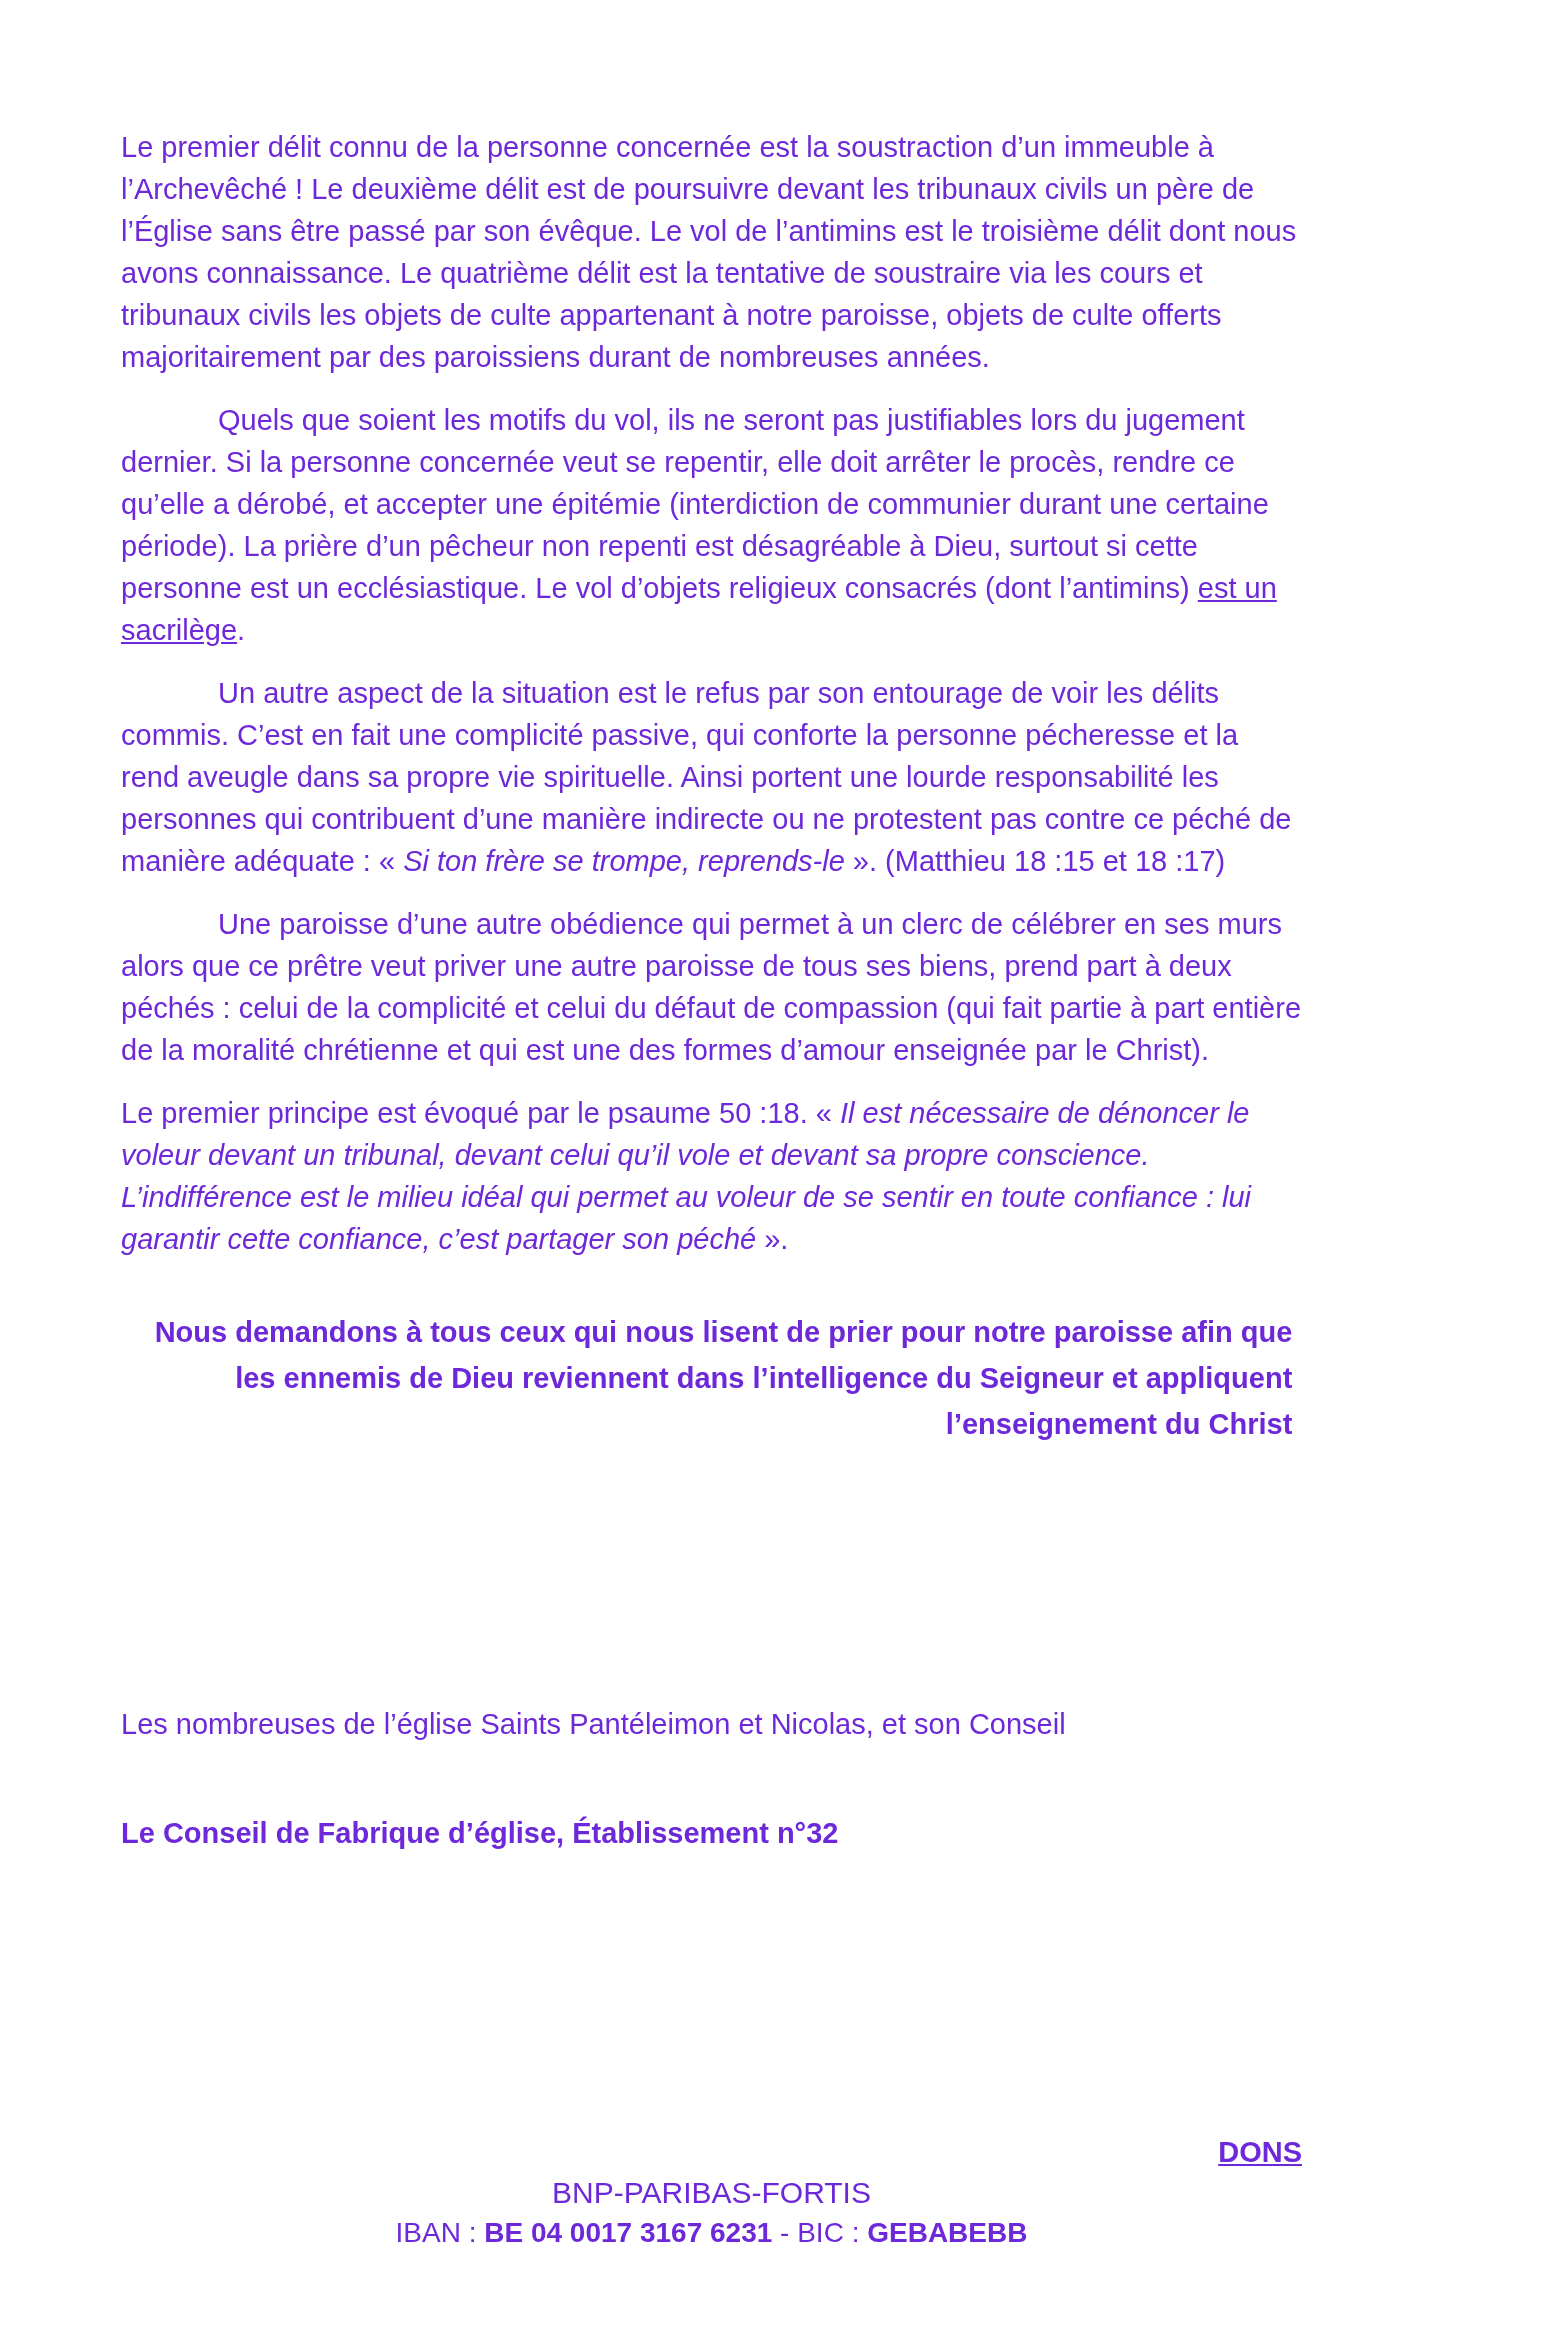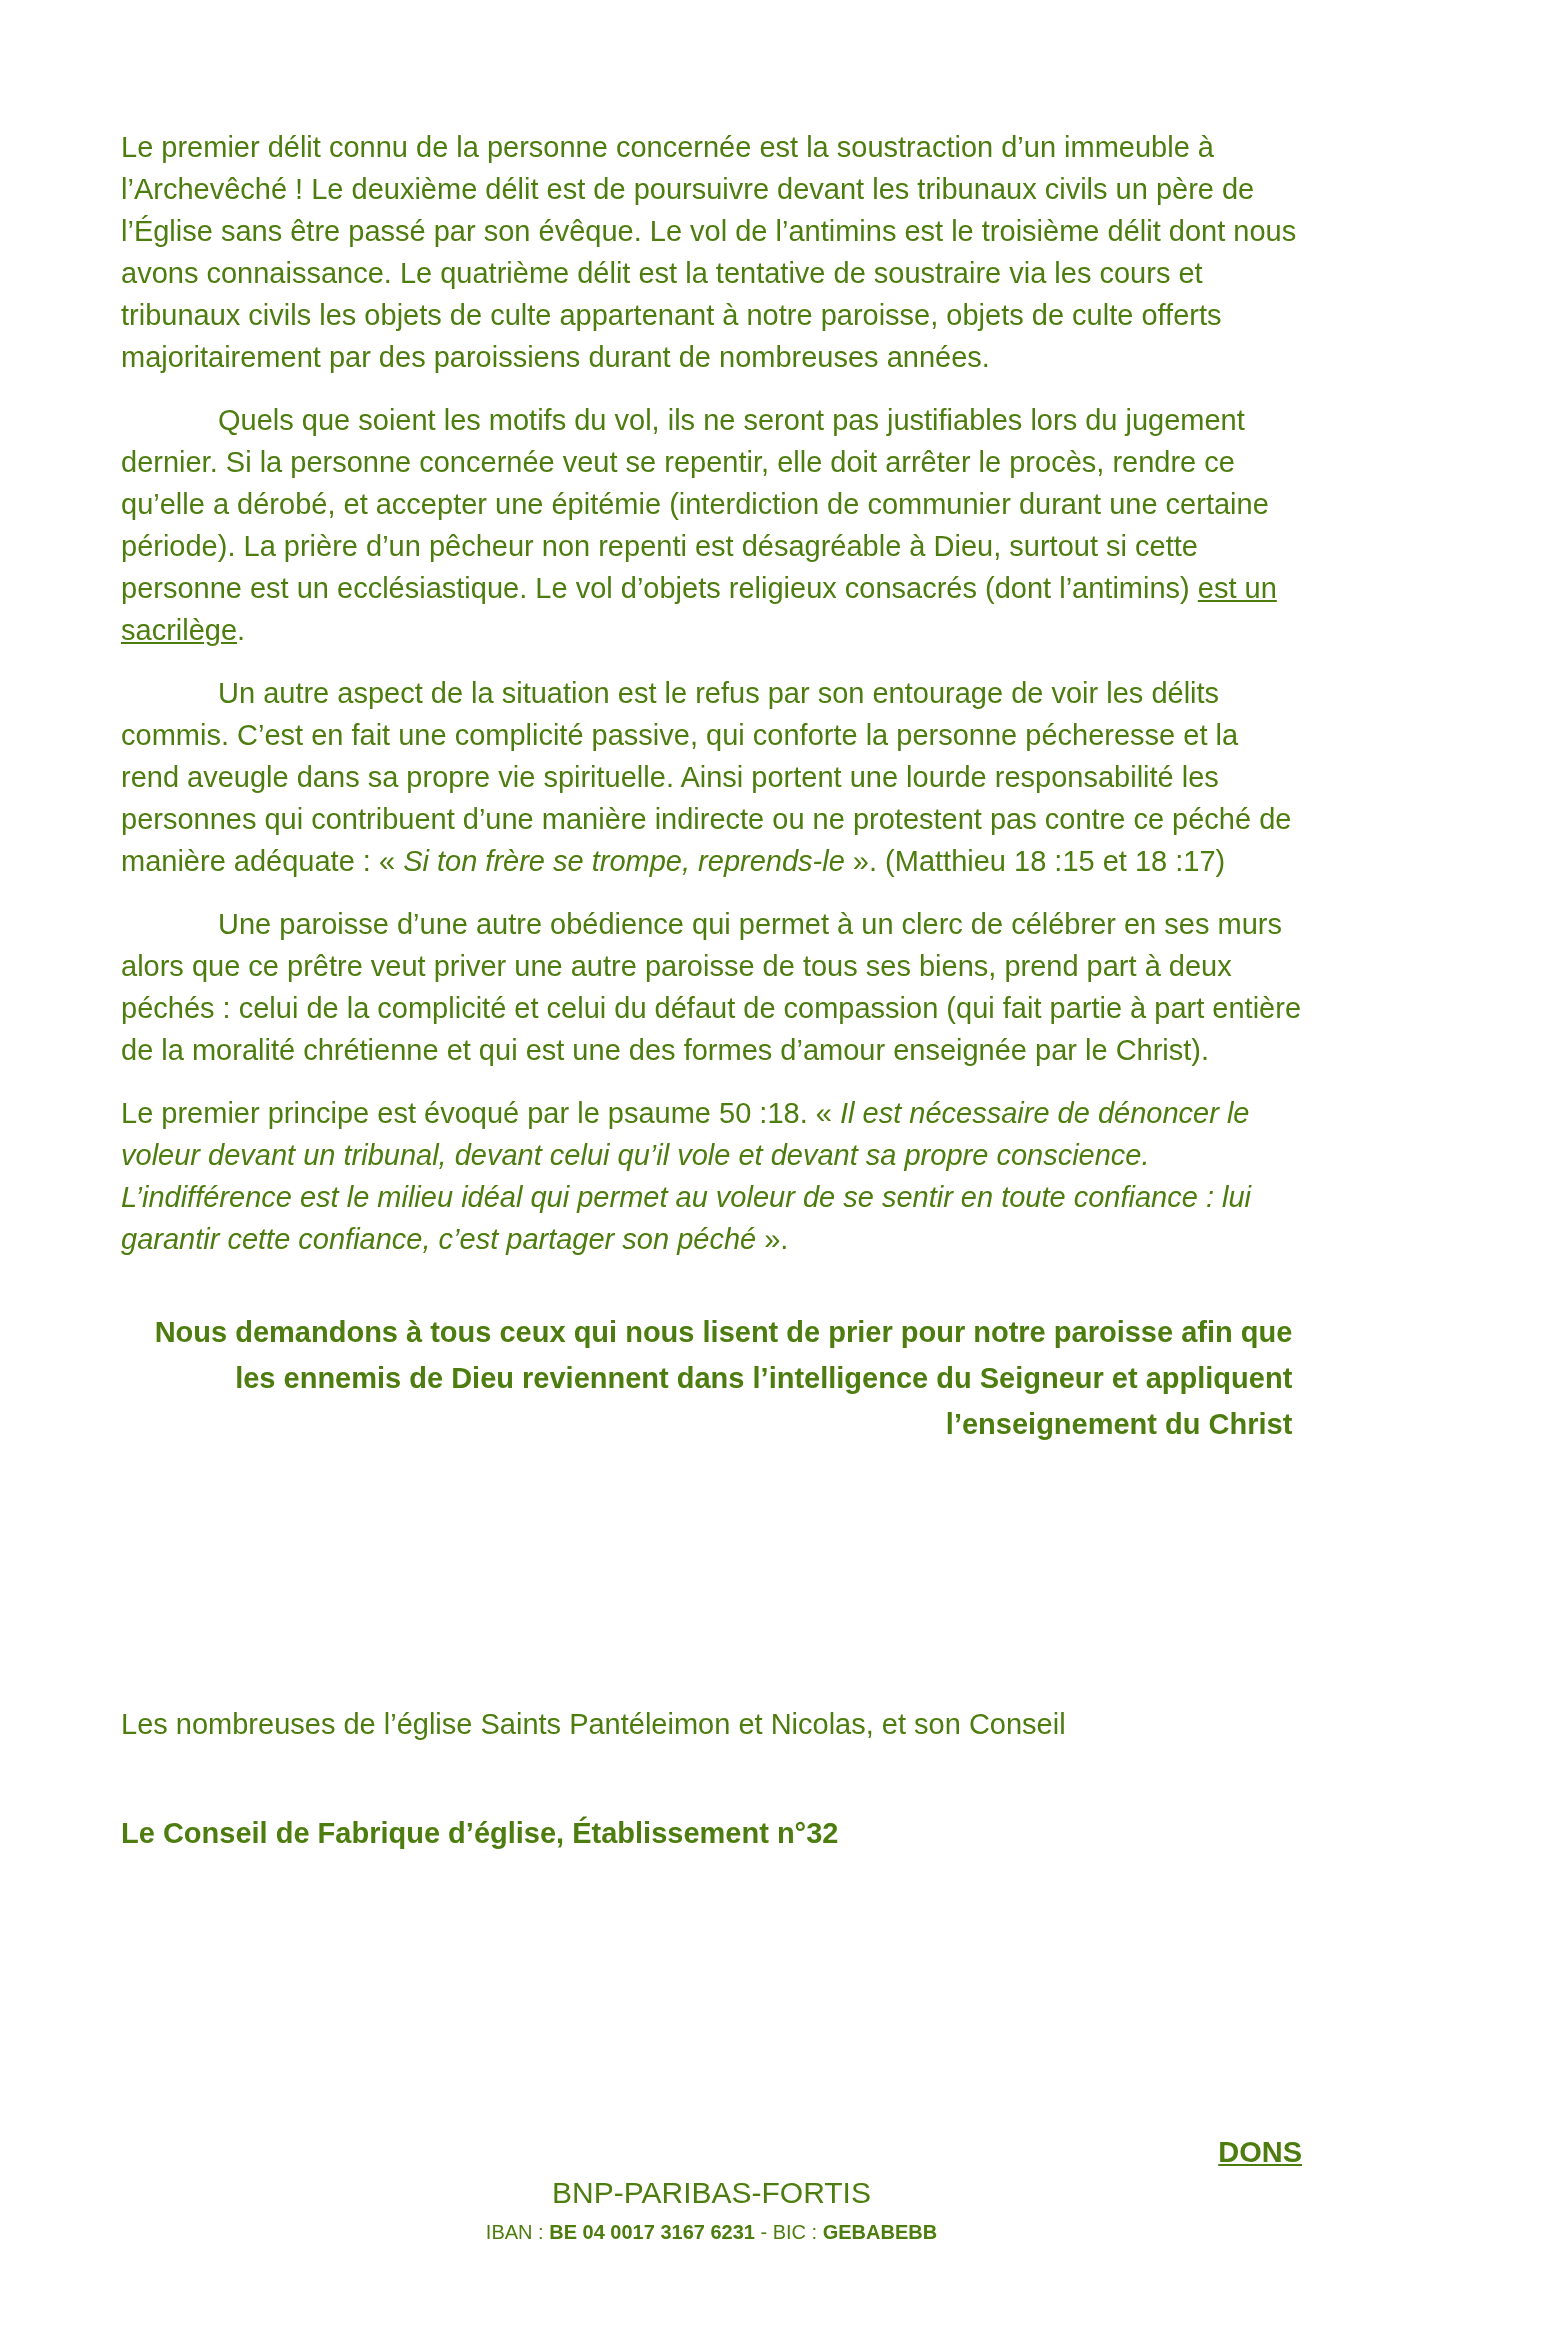--- a/index.html
+++ b/index.html
@@ -10,21 +10,21 @@
   .page {
     position: relative;
     width: 1426px;
     height: 2350px;
     box-sizing: border-box;
     padding: 126px 124px 39px 121px;
     background: #ffffff;
     font-family: "Liberation Sans", sans-serif;
     font-size: 29px;
     line-height: 42px;
-    color: #4d7c0f;
+    color: #6d28d9;
     overflow: hidden;
   }
   p { margin: 0 0 21px 0; }
   .indent { text-indent: 97px; }
   .no-gap { margin-top: 0; }
   .u { text-decoration: underline; }
   .i { font-style: italic; }
   .b { font-weight: bold; }
   .center-bold {
     margin-top: 49px;
@@ -48,21 +48,21 @@
     line-height: 41px;
     text-align: right;
   }
   .dons-bank {
     margin: 0;
     font-size: 30px;
     line-height: 39px;
   }
   .dons-iban {
     margin: 0;
-    font-size: 20px;
+    font-size: 28px;
     line-height: 41px;
   }
 </style>
 </head>
 <body>
 
 <div class="page">
 
   <p class="para">Le premier délit connu de la personne concernée est la soustraction d’un immeuble à l’Archevêché !  Le deuxième délit est de poursuivre devant les tribunaux civils un père de l’Église sans être passé par son évêque. Le vol de l’antimins est le troisième délit dont nous avons connaissance. Le quatrième délit est la tentative de soustraire via les cours et tribunaux civils les objets de culte appartenant à notre paroisse, objets de culte offerts majoritairement par des paroissiens durant de nombreuses années.</p>
 

